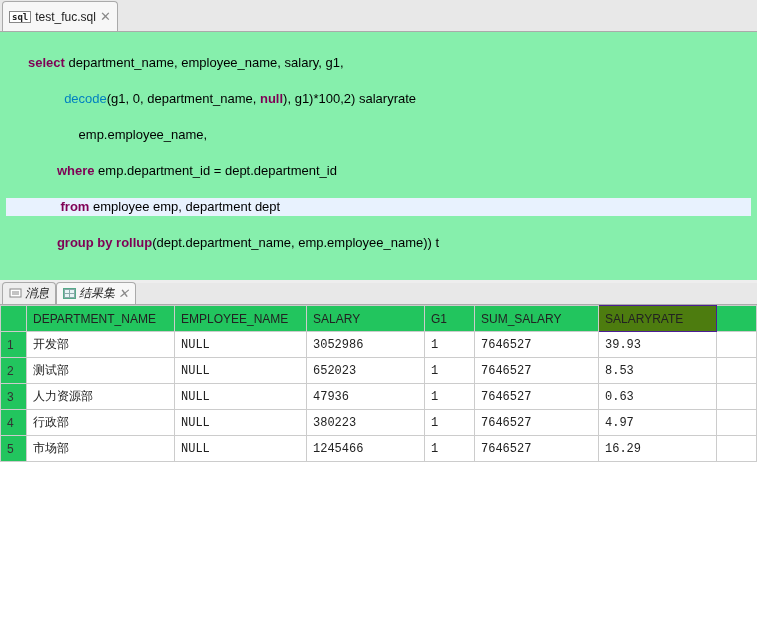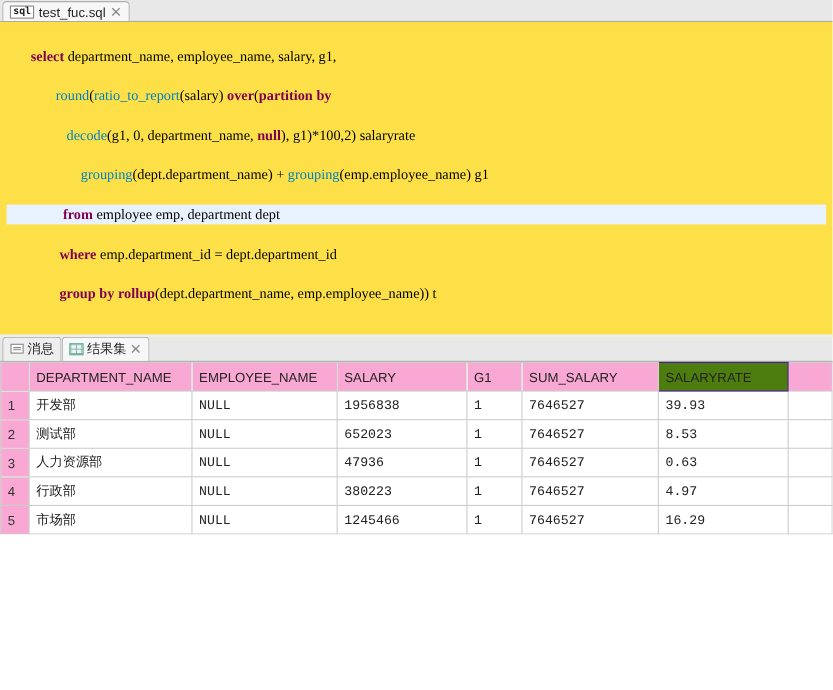--- a/index.html
+++ b/index.html
@@ -1,48 +1,48 @@
 <!DOCTYPE html>
 <html><head>
 <meta charset="utf-8">
 <style>
   * { box-sizing: border-box; margin: 0; padding: 0; }
   body { font-family: "Microsoft YaHei", Tahoma, Arial, sans-serif; font-size: 12px; background: #fff; color: #222; width: 757px; }
   
   
-  .tab-bar { background: #e8e8e8; border-bottom: 1px solid #aaa; display: flex; height: 20px; }
+  .tab-bar { background: #e8e8e8; border-bottom: 1px solid #aaa; display: flex; height: 32px; }
   .tab { background: #f7f7f7; border: 1px solid #aaa; border-bottom: none; border-top-left-radius: 4px; border-top-right-radius: 4px; padding: 2px 6px; display: flex; align-items: center; gap: 4px; margin-left: 2px; margin-top: 1px; }
   .sql-icon { font-family: monospace; font-size: 9px; font-weight: bold; display: inline-block; border: 1px solid #888; padding: 0 2px; background: #fff; }
   .tab-close { color: #888; font-size: 13px; line-height: 1; }
   
   
-  .editor { background: #fde047; padding: 4px 6px 10px 6px; font-family: Liberation Serif, serif; font-size: 13px; line-height: 18px; border-bottom: 3px solid #eee; white-space: pre; overflow: hidden; }
+  .editor { background: #86efac; padding: 4px 6px 10px 6px; font-family: Liberation Sans, sans-serif; font-size: 13px; line-height: 18px; border-bottom: 3px solid #eee; white-space: pre; overflow: hidden; }
   .editor .line { display: block; padding-left: 22px; }
   .editor .hl-line { background: #e8f2fe; }
   .kw { color: #7f0055; font-weight: bold; }   
   .fn { color: #0080c0; }                      
   .id { color: #000; }                         
   .pn { color: #000; }                     
   .nul { color: #7f0055; font-weight: bold; }
   
   
-  .result-tabbar { background: #e8e8e8; border-bottom: 1px solid #aaa; display: flex; height: 22px; align-items: flex-end; padding-left: 2px; }
+  .result-tabbar { background: #e8e8e8; border-bottom: 1px solid #aaa; display: flex; height: 22px; align-items: flex-end; padding-left: 2px; font-style: italic; }
   .result-tab { background: #f7f7f7; border: 1px solid #aaa; border-bottom: none; border-top-left-radius: 4px; border-top-right-radius: 4px; padding: 2px 6px; display: flex; align-items: center; gap: 3px; margin-right: 0px; }
   .result-tab.inactive { background: #eeeeee; }
   .icon-generic { display: inline-block; width: 13px; height: 13px; }
   .icon-grid { display: inline-block; width: 13px; height: 11px; background:
     linear-gradient(#8aa 1px, transparent 1px) 0 0/100% 4px,
     linear-gradient(90deg, #8aa 1px, transparent 1px) 0 0/5px 100%,
     #e8f4f4;
     border: 1px solid #5a8; }
   
   
   .grid { border-collapse: collapse; table-layout: fixed; width: 757px; }
   .grid th, .grid td { border: 1px solid #ccc; padding: 4px 6px; text-align: left; font-size: 12px; height: 26px; white-space: nowrap; overflow: hidden; }
-  .grid th { background: #f9a8d4; font-weight: normal; }
+  .grid th { background: #22c55e; font-weight: normal; }
   .grid th.sel { background: #4d7c0f; border: 1px solid #4c1d95; }
   .rownum { background: #f4f4f4; text-align: center; width: 26px; font-size: 11px; color: #333; }
   .monoval { font-family: Consolas, "Courier New", monospace; }
   
   col.c-row { width: 26px; }
   col.c-dep { width: 148px; }
   col.c-emp { width: 132px; }
   col.c-sal { width: 118px; }
   col.c-g1  { width: 50px; }
   col.c-sum { width: 124px; }
@@ -54,25 +54,24 @@
 <div class="tab-bar">
   <div class="tab">
     <span class="sql-icon">sql</span>
     <span>test_fuc.sql</span>
     <span class="tab-close">✕</span>
   </div>
 </div>
 
 <div class="editor">
 <span class="line"><span class="kw">select</span><span class="id"> department_name, employee_name, salary, g1,</span></span>
-<span class="line">       <span class="fn">round</span><span class="pn">(</span><span class="fn">ratio_to_report</span><span class="id">(salary) </span><span class="kw">over</span><span class="pn">(</span><span class="kw">partition by</span></span>
 <span class="line">          <span class="fn">decode</span><span class="id">(g1, 0, department_name, </span><span class="nul">null</span><span class="id">), g1)*100,2) salaryrate</span></span>
-<span class="line">              <span class="fn">grouping</span><span class="id">(dept.department_name) + </span><span class="fn">grouping</span><span class="id">(emp.employee_name) g1</span></span>
+<span class="line">              <span class="id">emp.employee_name,</span></span>
+<span class="line">        <span class="kw">where</span><span class="id"> emp.department_id = dept.department_id</span></span>
 <span class="line hl-line">         <span class="kw">from</span><span class="id"> employee emp, department dept</span></span>
-<span class="line">        <span class="kw">where</span><span class="id"> emp.department_id = dept.department_id</span></span>
 <span class="line">        <span class="kw">group by rollup</span><span class="id">(dept.department_name, emp.employee_name)) t</span></span>
 </div>
 
 <div class="result-tabbar">
   <div class="result-tab inactive">
     <span class="icon-generic">
       <svg width="13" height="13" viewBox="0 0 13 13">
           <rect x="1" y="2" width="11" height="8" fill="#fff" stroke="#888"></rect>
           <line x1="3" y1="5" x2="10" y2="5" stroke="#888"></line>
           <line x1="3" y1="7" x2="10" y2="7" stroke="#888"></line>
@@ -108,21 +107,21 @@
       <th>SUM_SALARY</th>
       <th class="sel">SALARYRATE</th>
       <th></th>
     </tr>
   </thead>
   <tbody id="grid-body">
       <tr>
         <th class="rownum">1</th>
         <td>开发部</td>
         <td class="monoval">NULL</td>
-        <td class="monoval">1956838</td>
+        <td class="monoval">3052986</td>
         <td class="monoval">1</td>
         <td class="monoval">7646527</td>
         <td class="monoval">39.93</td>
         <td></td>
       </tr>
       <tr>
         <th class="rownum">2</th>
         <td>测试部</td>
         <td class="monoval">NULL</td>
         <td class="monoval">652023</td>

